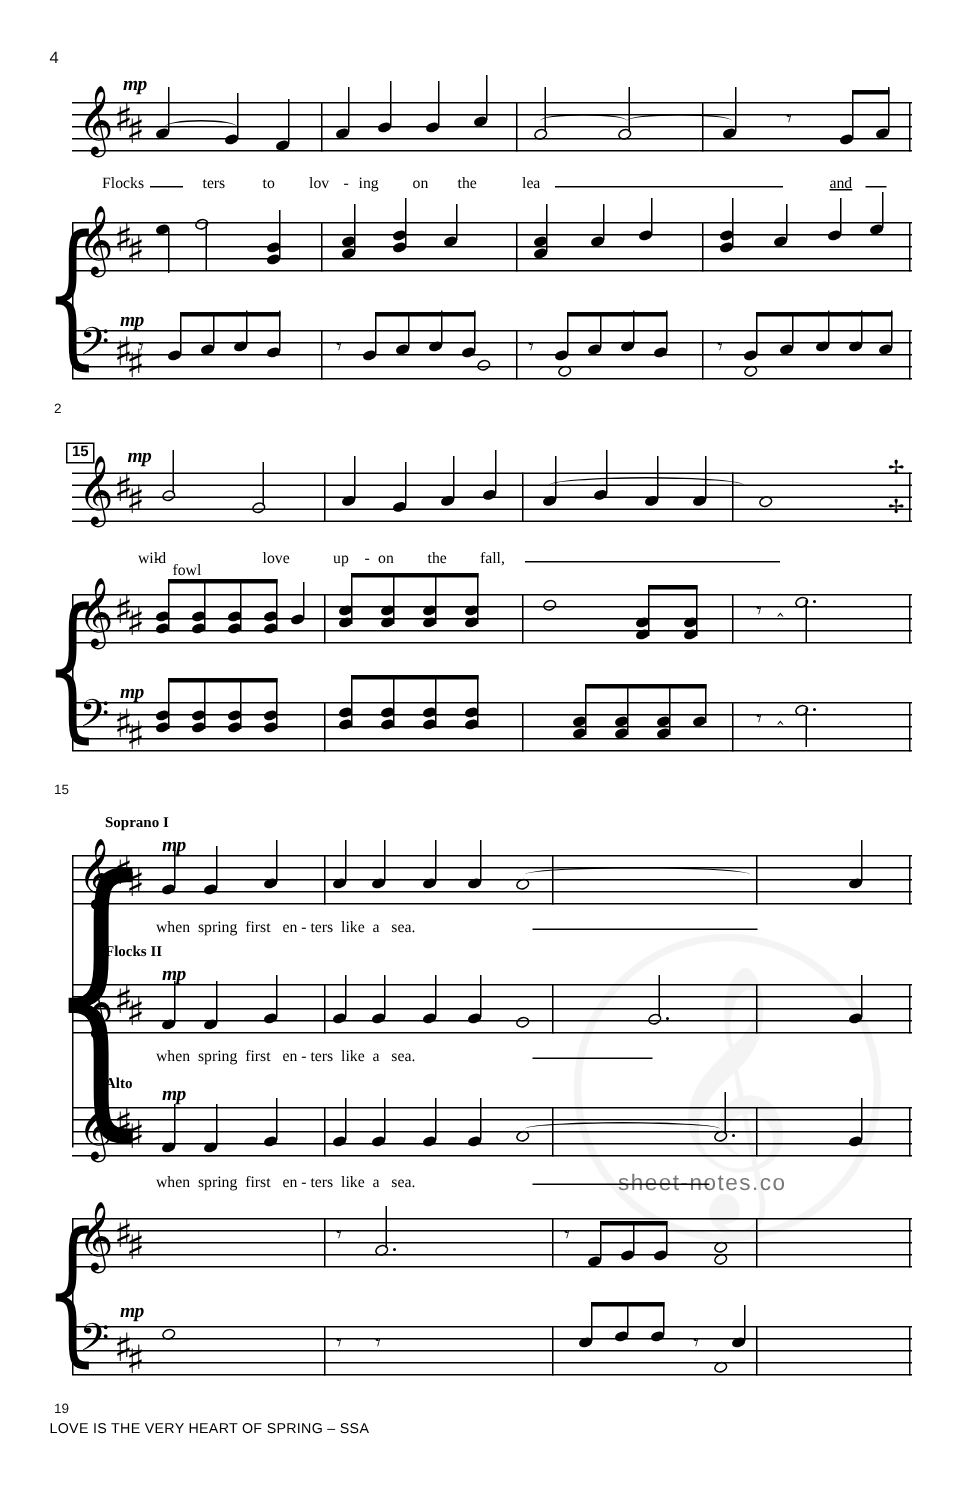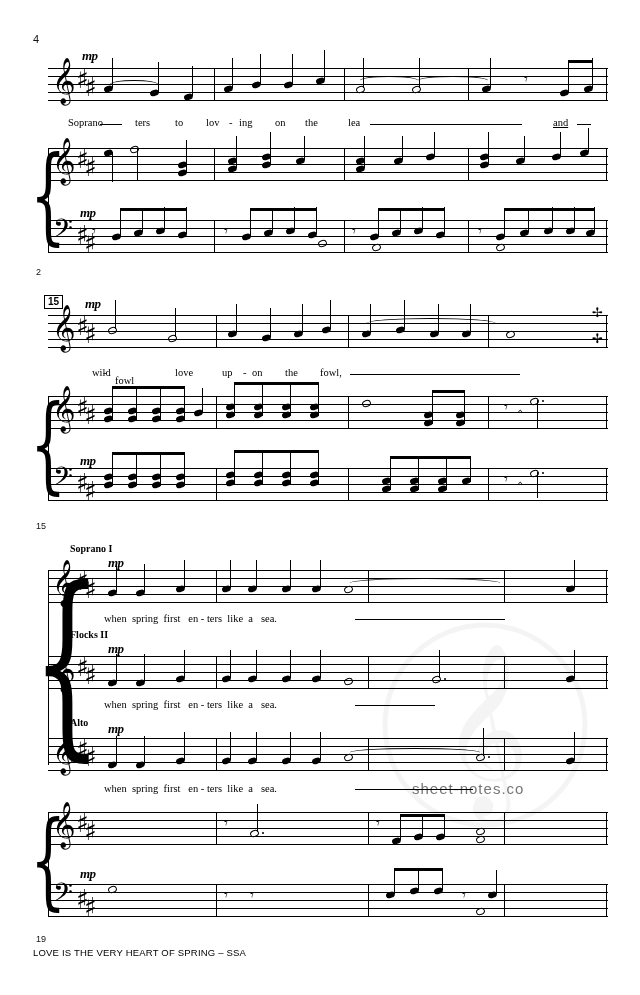--- a/index.html
+++ b/index.html
@@ -244,21 +244,21 @@
     <div class="nh" style="left:482px; top:86px;"></div>
     <div class="stem" style="left:490px; top:58px; height:30px;"></div>
 
     <div class="rest" style="left:524px; top:72px;">𝄾</div>
     <div class="nh" style="left:560px; top:90px;"></div>
     <div class="stem" style="left:568px; top:62px; height:30px;"></div>
     <div class="nh" style="left:584px; top:86px;"></div>
     <div class="stem" style="left:592px; top:58px; height:30px;"></div>
     <div class="beam" style="left:568px; top:60px; width:25px;"></div>
 
-    <div class="lyric" style="left:68px; top:117px;">Soprano</div>
+    <div class="lyric" style="left:68px; top:117px;">Flocks</div>
     <div class="ext" style="left:100px; top:124px; width:22px;"></div>
     <div class="lyric" style="left:135px; top:117px;">ters</div>
     <div class="lyric" style="left:175px; top:117px;">to</div>
     <div class="lyric" style="left:206px; top:117px;">lov</div>
     <div class="lyric" style="left:229px; top:117px;">-</div>
     <div class="lyric" style="left:239px; top:117px;">ing</div>
     <div class="lyric" style="left:275px; top:117px;">on</div>
     <div class="lyric" style="left:305px; top:117px;">the</div>
     <div class="lyric" style="left:348px; top:117px;">lea</div>
     <div class="ext" style="left:370px; top:124px; width:152px;"></div>
@@ -438,21 +438,21 @@
     <div class="note" style="left:592px; top:332px; font-size:13px;">✢</div>
 
     <div class="lyric" style="left:92px; top:367px;">wild</div>
     <div class="lyric" style="left:103px; top:367px;">-</div>
     <div class="lyric" style="left:115px; top:375px;">fowl</div>
     <div class="lyric" style="left:175px; top:367px;">love</div>
     <div class="lyric" style="left:222px; top:367px;">up</div>
     <div class="lyric" style="left:243px; top:367px;">-</div>
     <div class="lyric" style="left:252px; top:367px;">on</div>
     <div class="lyric" style="left:285px; top:367px;">the</div>
-    <div class="lyric" style="left:320px; top:367px;">fowl,</div>
+    <div class="lyric" style="left:320px; top:367px;">fall,</div>
     <div class="ext" style="left:350px; top:374px; width:170px;"></div>
 
     <div class="brace" style="left:30px; top:392px; font-size:104px; color:#000;">{</div>
     <div class="syslines" style="left:48px; top:396px; height:104px;"></div>
 
     <div class="staff" style="left:48px; top:396px; width:560px;">
       <div class="ln"></div>
         <div class="ln"></div>
         <div class="ln"></div>
         <div class="ln"></div>

